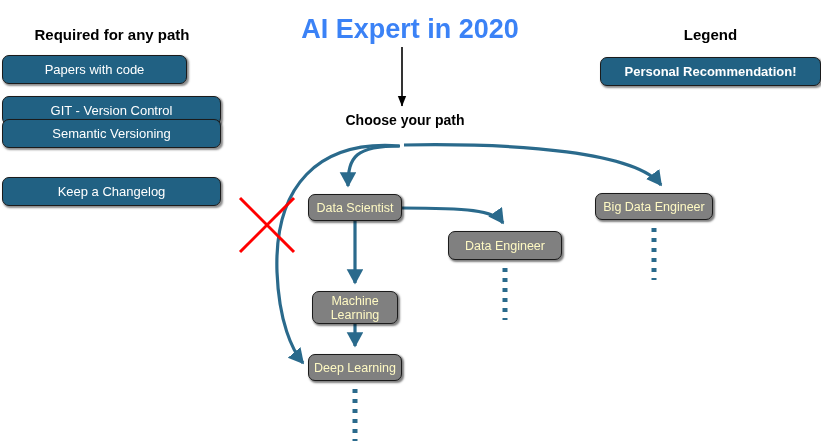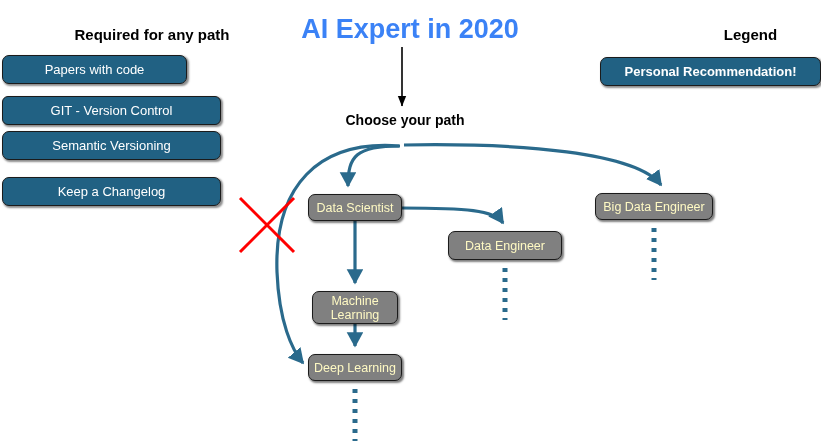--- a/index.html
+++ b/index.html
@@ -26,21 +26,20 @@
   }
 
   
   .section-heading {
     position: absolute;
     font-size: 15px;
     font-weight: bold;
     color: #000000;
     text-align: center;
     white-space: nowrap;
-    padding-left: 40px;
   }
   #required-heading { left: 0px;   top: 26px; width: 224px; }
   #legend-heading   { left: 600px; top: 26px; width: 221px; }
 
   
   #main-title {
     position: absolute;
     left: 280px;
     top: 14px;
     width: 260px;
@@ -143,22 +142,22 @@
 
   <div class="section-heading" id="required-heading">Required for any path</div>
 
   <div class="section-heading" id="legend-heading">Legend</div>
 
   <div id="main-title">AI Expert in 2020</div>
 
   <div id="choose-path">Choose your path</div>
 
   <div class="pill blue" style="left:2px;  top:55px;  width:185px; height:29px;">Papers with code</div>
-  <div class="pill blue" style="left:2px;  top:96px;  width:219px; height:29px;border-radius:6px;">GIT - Version Control</div>
-  <div class="pill blue" style="left:2px;  top:131px; width:219px; height:29px;">Semantic Versioning</div>
+  <div class="pill blue" style="left:2px;  top:96px;  width:219px; height:29px;">GIT - Version Control</div>
+  <div class="pill blue" style="left:2px;  top:119px; width:219px; height:29px;">Semantic Versioning</div>
   <div class="pill blue" style="left:2px;  top:177px; width:219px; height:29px;">Keep a Changelog</div>
 
   <div class="pill blue" style="left:600px; top:57px; width:221px; height:29px;font-weight:bold;">Personal Recommendation!</div>
 
   <div class="node" style="left:308px; top:194px; width:94px;  height:27px;">Data Scientist</div>
 
   <div class="node" style="left:448px; top:231px; width:114px; height:29px;">Data Engineer</div>
 
   <div class="node" style="left:595px; top:193px; width:118px; height:27px;">Big Data Engineer</div>
 

